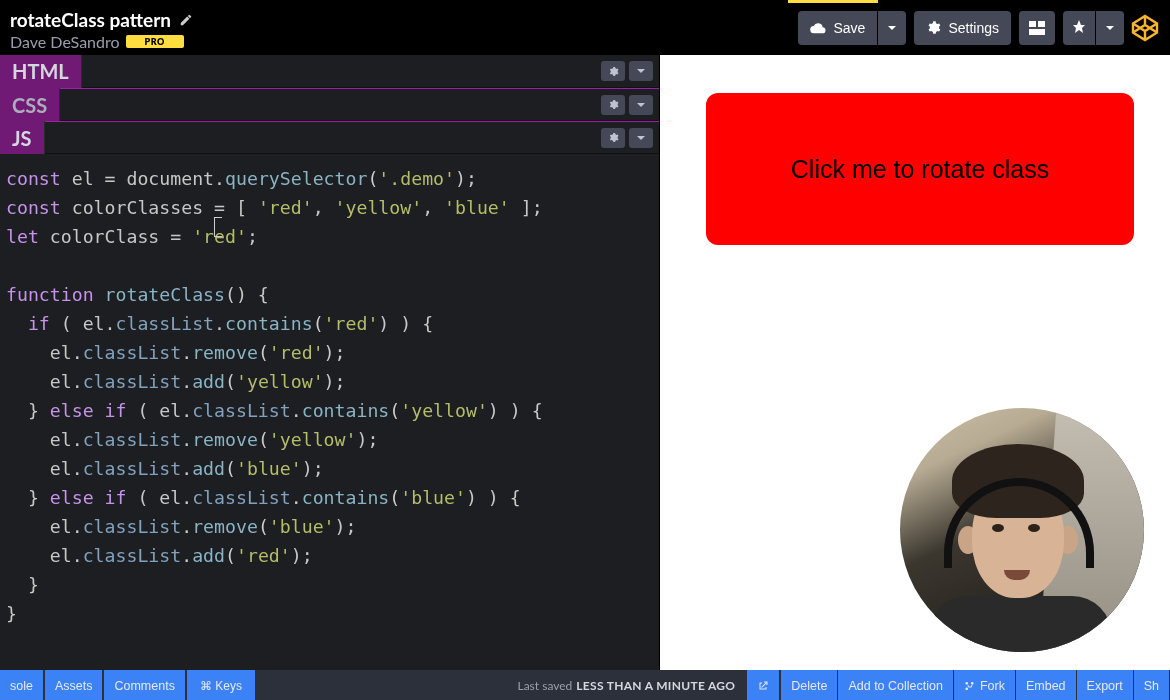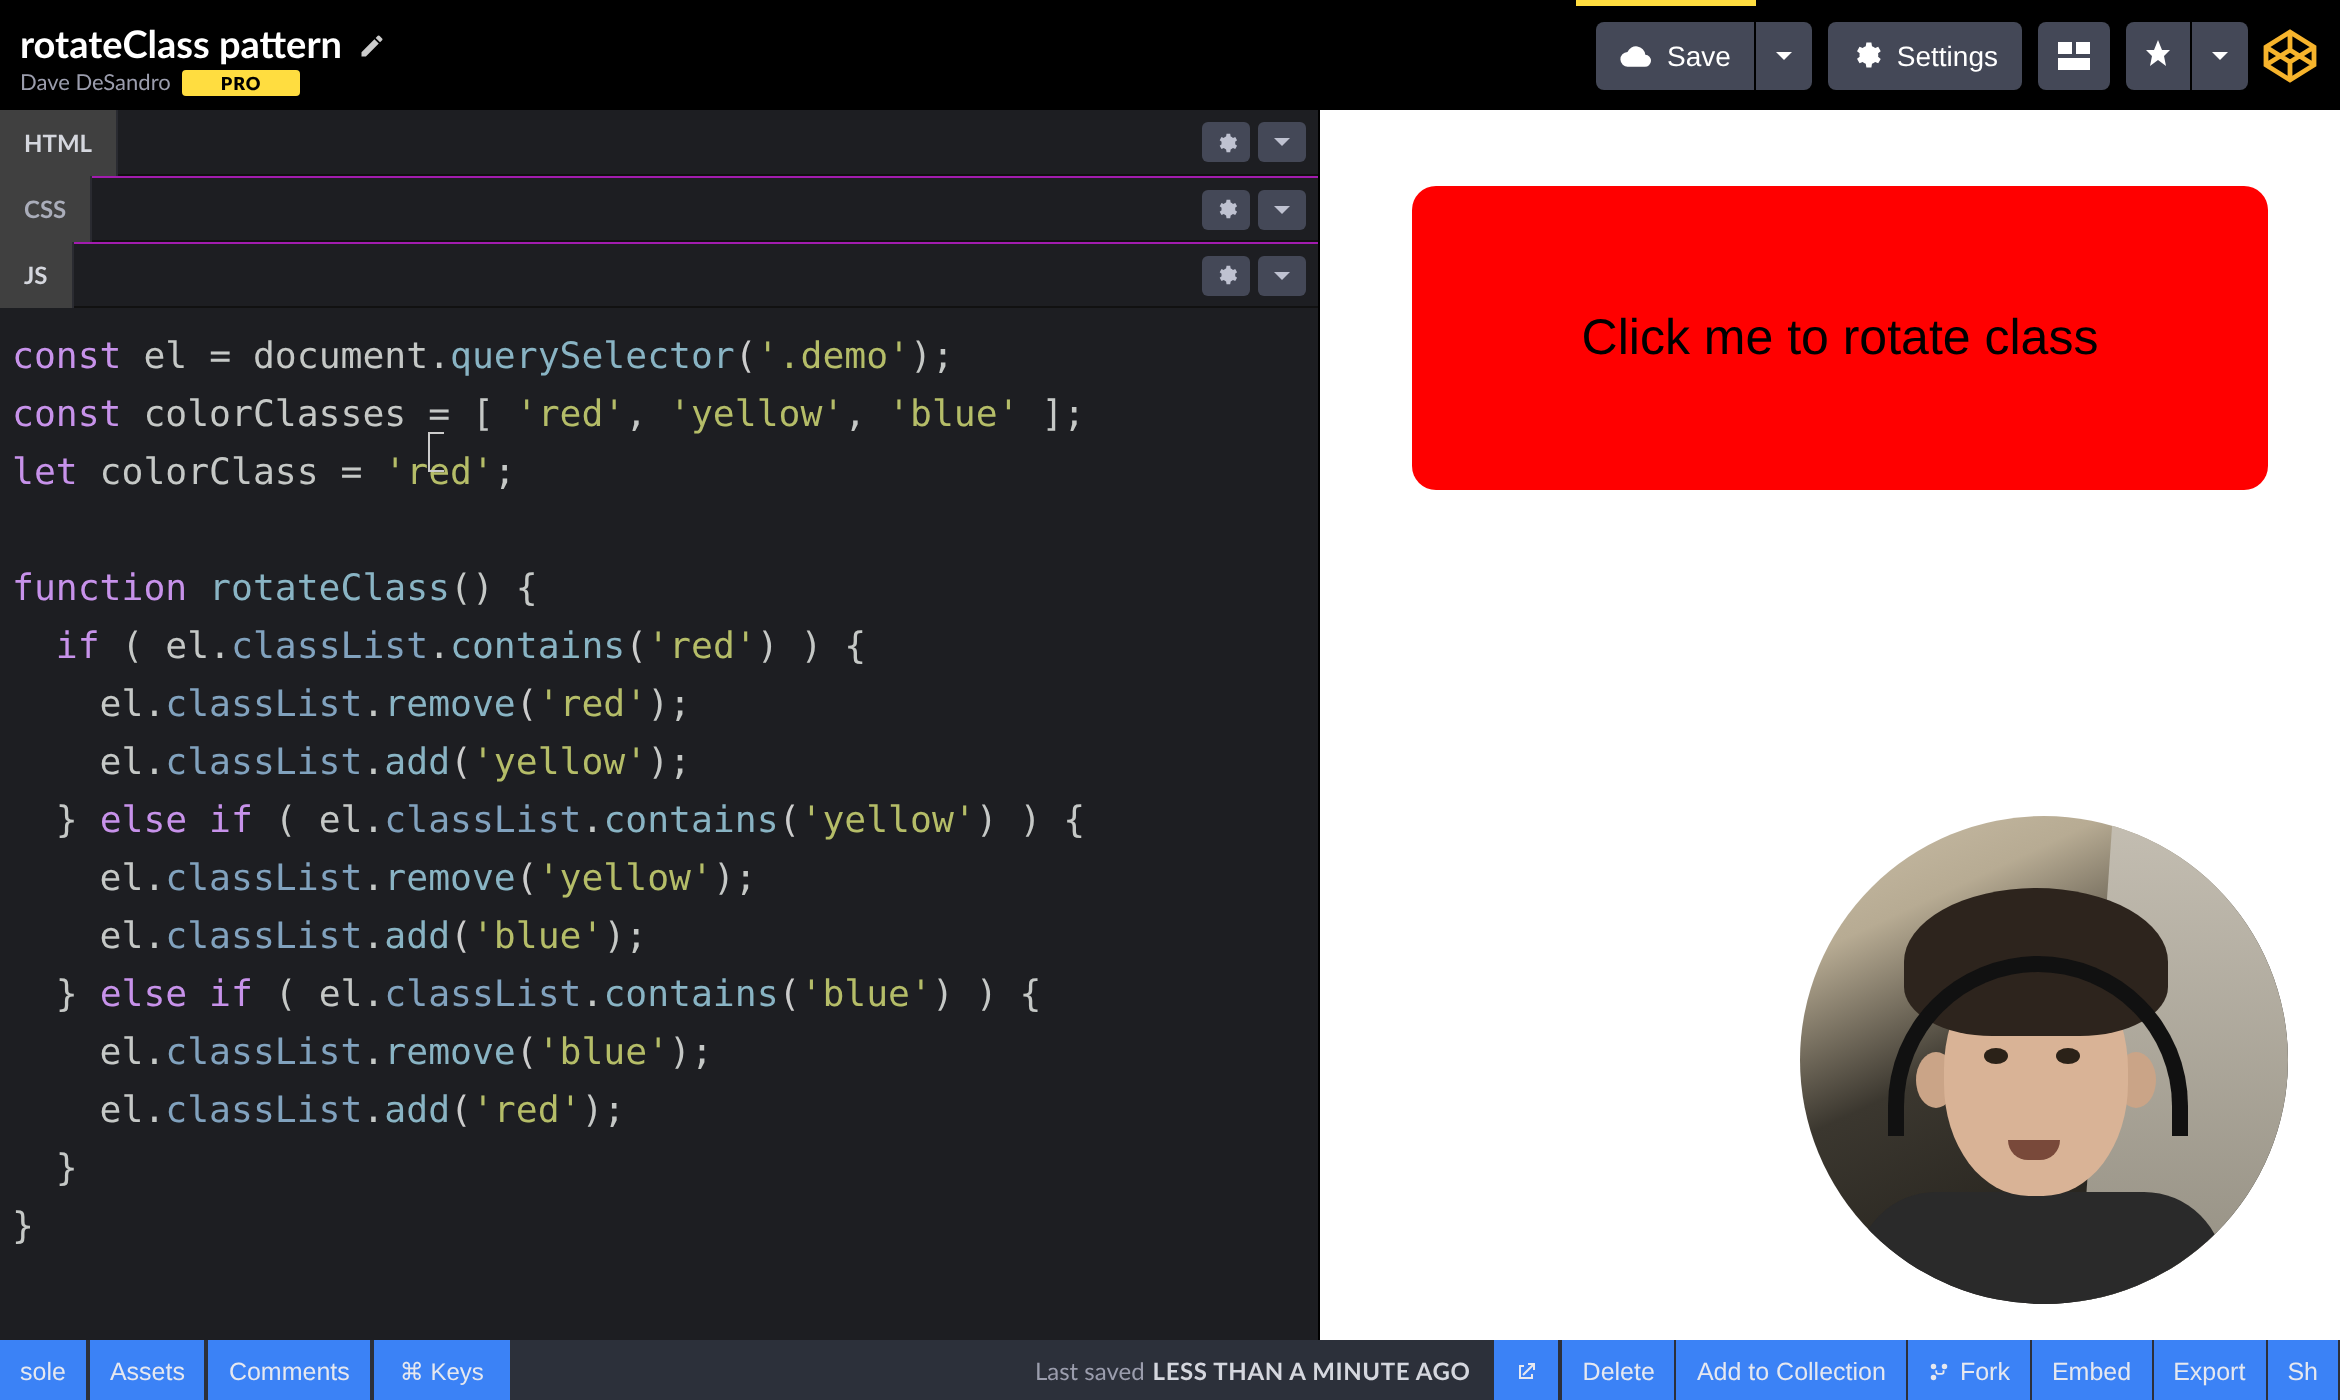--- a/index.html
+++ b/index.html
@@ -6,21 +6,21 @@
   html,body { width:1170px; height:700px; overflow:hidden; background:#000; font-family:-apple-system,BlinkMacSystemFont,"Segoe UI",Lato,sans-serif; }
   .app { width:1170px; height:700px; display:flex; flex-direction:column; background:#1e1f26; color:#c5c8c6; }
 
   
   .header { height:55px; background:#000; display:flex; align-items:center; padding:0 10px 0 0; position:relative; }
   .pen-title-block { padding:8px 12px 4px 10px; color:#fff; }
   .pen-title-row { display:flex; align-items:center; gap:8px; }
   .pen-title { font-size:19px; font-weight:700; color:#fff; }
   .edit-pencil { width:14px; height:14px; opacity:.8; }
   .pen-author-row { display:flex; align-items:center; gap:6px; margin-top:1px; }
-  .pen-author { font-size:11px; color:#9b9dad; }
+  .pen-author { font-size:16px; color:#9b9dad; }
   .pro-badge { font-size:9px; font-weight:800; background:#ffdd40; color:#000; padding:1px 19px; border-radius:2px; letter-spacing:.5px; }
 
   .header-spacer { flex:1; }
   .btn-group { display:flex; margin-left:8px; }
   .hbtn { height:34px; background:#444857; color:#fff; border:none; display:flex; align-items:center; padding:0 12px; font-size:14px; gap:7px; cursor:pointer; }
   .hbtn:first-child { border-top-left-radius:4px; border-bottom-left-radius:4px; }
   .hbtn:last-child  { border-top-right-radius:4px; border-bottom-right-radius:4px; }
   .hbtn + .hbtn { margin-left:1px; }
   .hbtn.caret { padding:0 9px; }
   .hbtn.square { padding:0 10px; }
@@ -28,21 +28,21 @@
   .save-stripe-pos { left:788px; }
 
   .icon { fill:#fff; }
   .logo { width:30px; height:30px; margin-left:6px; }
 
   
   .workspace { flex:1; display:flex; min-height:0; }
   .editors { width:660px; display:flex; flex-direction:column; background:#1d1e22; border-right:1px solid #000; }
   .panel-head { height:33px; background:#1d1e22; display:flex; align-items:center; padding:0 6px 0 0; border-top:1px solid #a21caf; border-bottom:1px solid #111; }
   .panel-head:first-of-type { border-top:none; }
-  .panel-tab { height:33px; padding:0 12px; display:flex; align-items:center; font-size:12px; font-weight:700; color:#aaadba; background:#404040; border-right:1px solid #2a2b31; }
+  .panel-tab { height:33px; padding:0 12px; display:flex; align-items:center; font-size:20px; font-weight:700; color:#aaadba; background:#701a75; border-right:1px solid #2a2b31; }
   .panel-tab.active { color:#d5d7de; }
   .panel-head .spacer { flex:1; }
   .mini-btn { width:24px; height:20px; border:none; background:#444857; border-radius:3px; display:flex; align-items:center; justify-content:center; margin-left:4px; cursor:pointer; }
   .mini-btn svg { fill:#bfc2d1; }
 
   .code-area { flex:1; padding:10px 10px 10px 6px; font-family:Menlo,Consolas,"DejaVu Sans Mono",monospace; font-size:18.2px; line-height:29px; color:#c5c8c6; overflow:hidden; white-space:pre; background:#1d1e22; }
   .tok-kw    { color:#c792ea; }
   .tok-dec   { color:#c792ea; }
   .tok-prop  { color:#81a2be; }
   .tok-call  { color:#89b4c4; }

